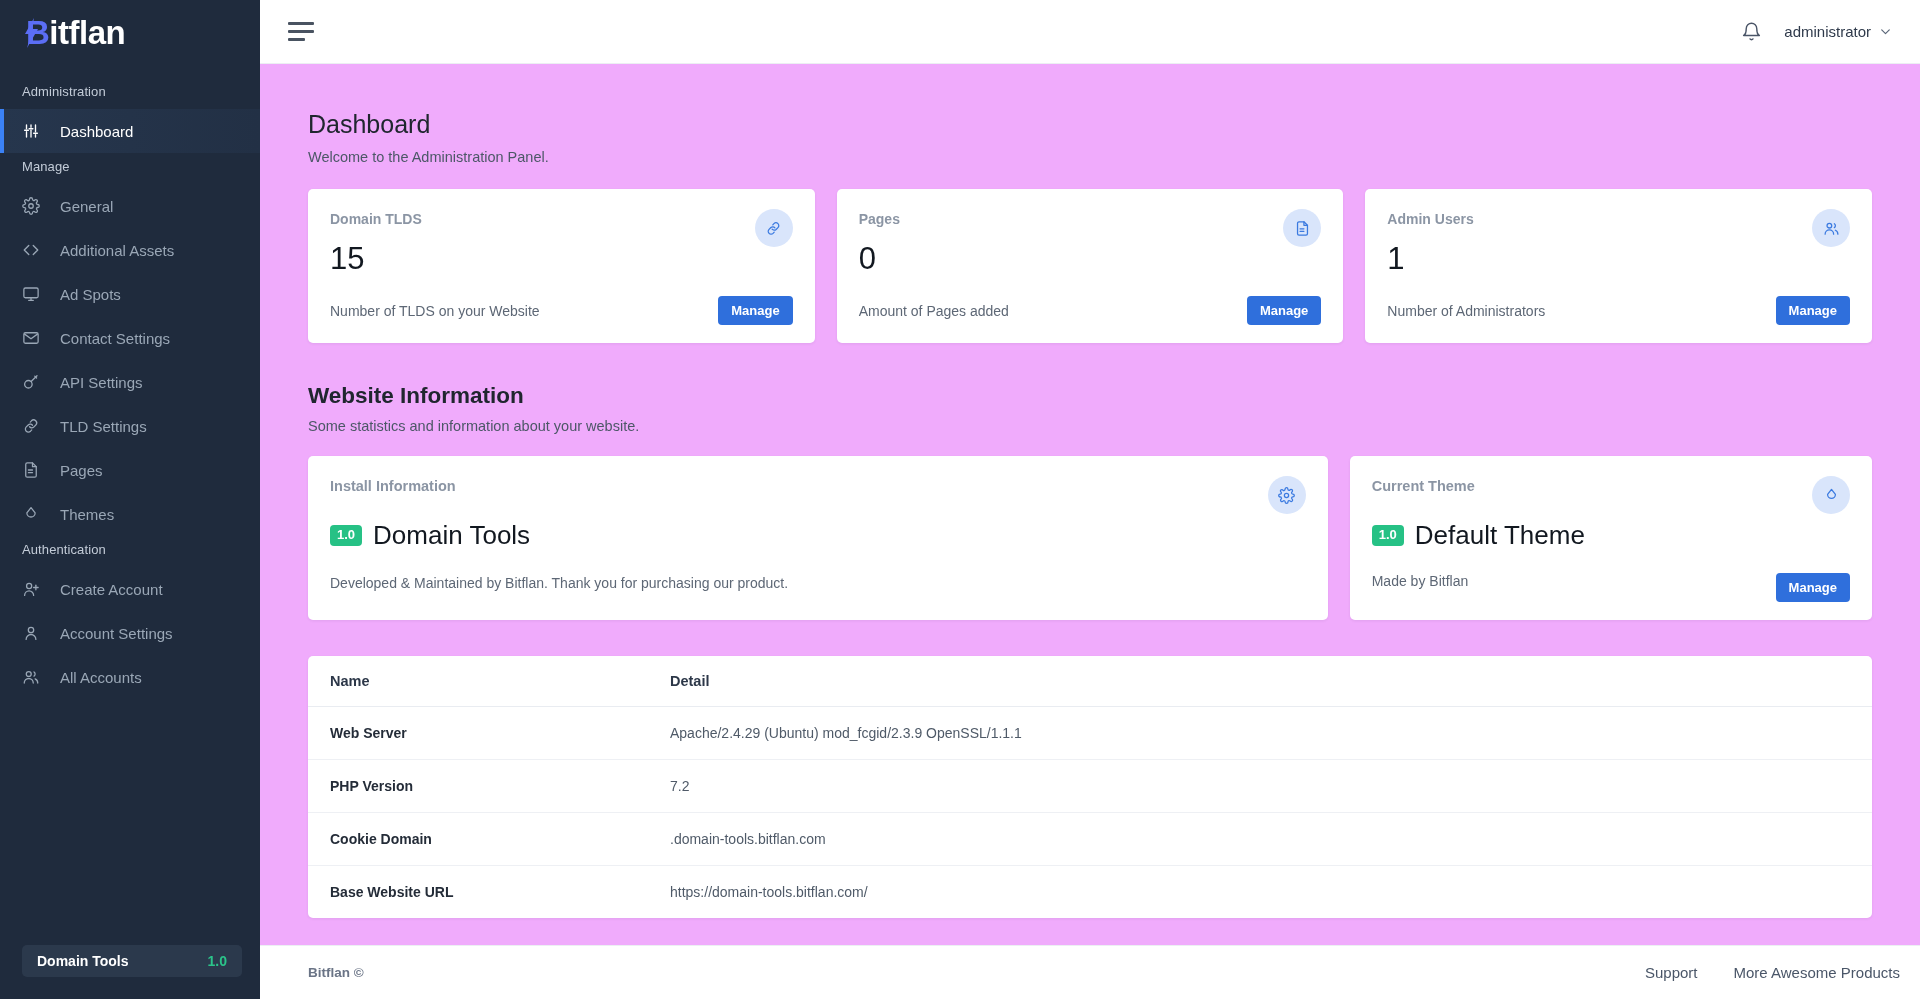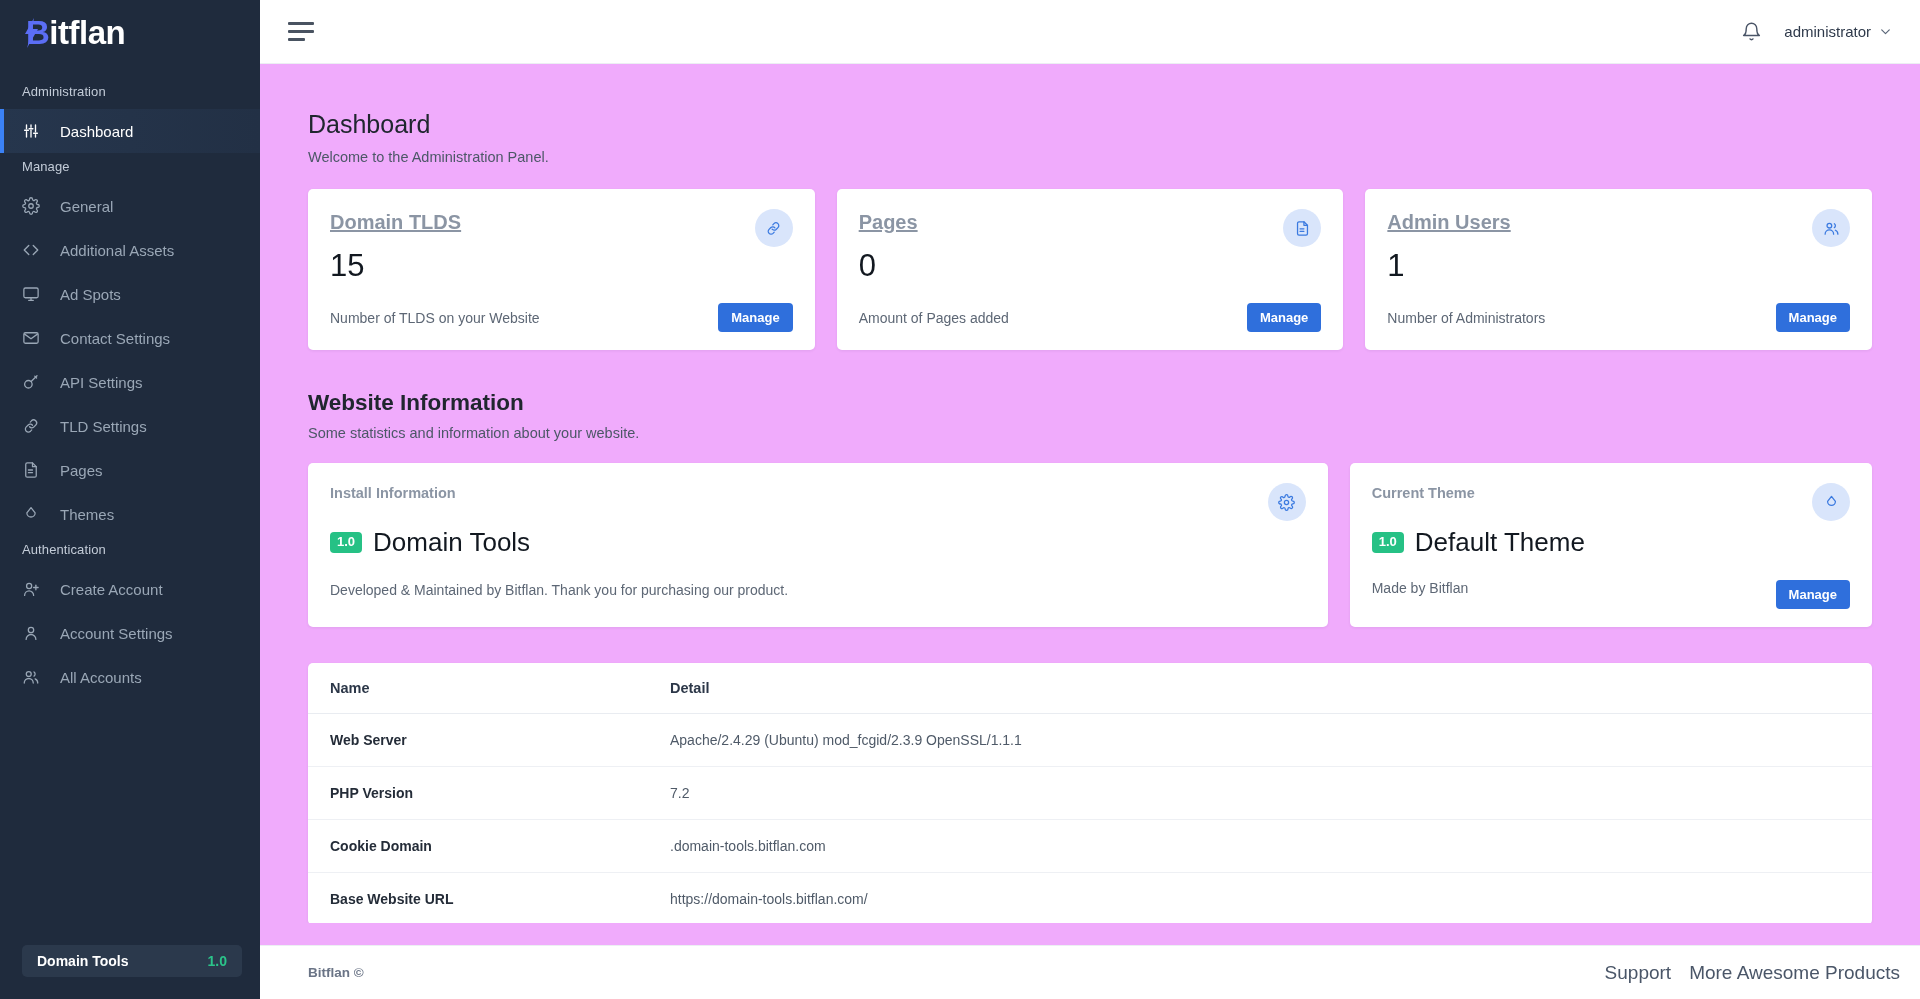--- a/index.html
+++ b/index.html
@@ -92,21 +92,21 @@
   .page-sub { font-size: 14.5px; color: #4c5767; margin-top: 10px; }
 
   .cards-row { display: flex; gap: 22px; margin-top: 24px; }
   .card {
     background: #ffffff; border-radius: 5px;
     box-shadow: 0 1px 3px rgba(25,35,60,.07);
     position: relative;
   }
   .stat-card { flex: 1 1 0; padding: 22px 22px 18px 22px; min-height: 140px;
                display: flex; flex-direction: column; }
-  .stat-head { font-size: 20px; color: #8b95a4; font-weight: bold; text-decoration: underline; }
+  .stat-head { font-size: 14px; color: #8b95a4; font-weight: bold; }
   .stat-value { font-size: 31px; color: #121820; margin-top: 16px; line-height: 1; }
   .stat-foot { margin-top: auto; display: flex; align-items: center;
                justify-content: space-between; padding-top: 22px; }
   .stat-desc { font-size: 14px; color: #5d6775; }
   .btn-manage {
     background: #2f6fdc; color: #fff; border: none; border-radius: 4px;
     font-size: 13px; font-weight: bold; padding: 7px 13px; cursor: pointer;
     font-family: "Liberation Sans", sans-serif;
   }
   .circ-icon {
@@ -153,21 +153,21 @@
   tbody td.name-cell { color: #242c38; font-weight: bold; width: 362px; }
   tbody td.detail-cell { padding-left: 0; }
 
   .footer {
     flex: 0 0 54px; background: #ffffff; border-top: 1px solid #eceff3;
     display: flex; align-items: center; justify-content: space-between;
     padding: 0 20px 0 48px; margin-top: 22px;
   }
   .footer-left { font-size: 13.5px; color: #6a7486; font-weight: bold; }
   .footer-right { display: flex; gap: 18px; }
-  .footer-link { font-size: 19px; color: #4a5668; cursor: pointer; }
+  .footer-link { font-size: 15px; color: #4a5668; cursor: pointer; margin-left: 18px; }
   svg { display: block; }
 </style>
 </head>
 <body>
 
 <div class="app">
 
   <aside class="sidebar">
 
     <div class="brand">

